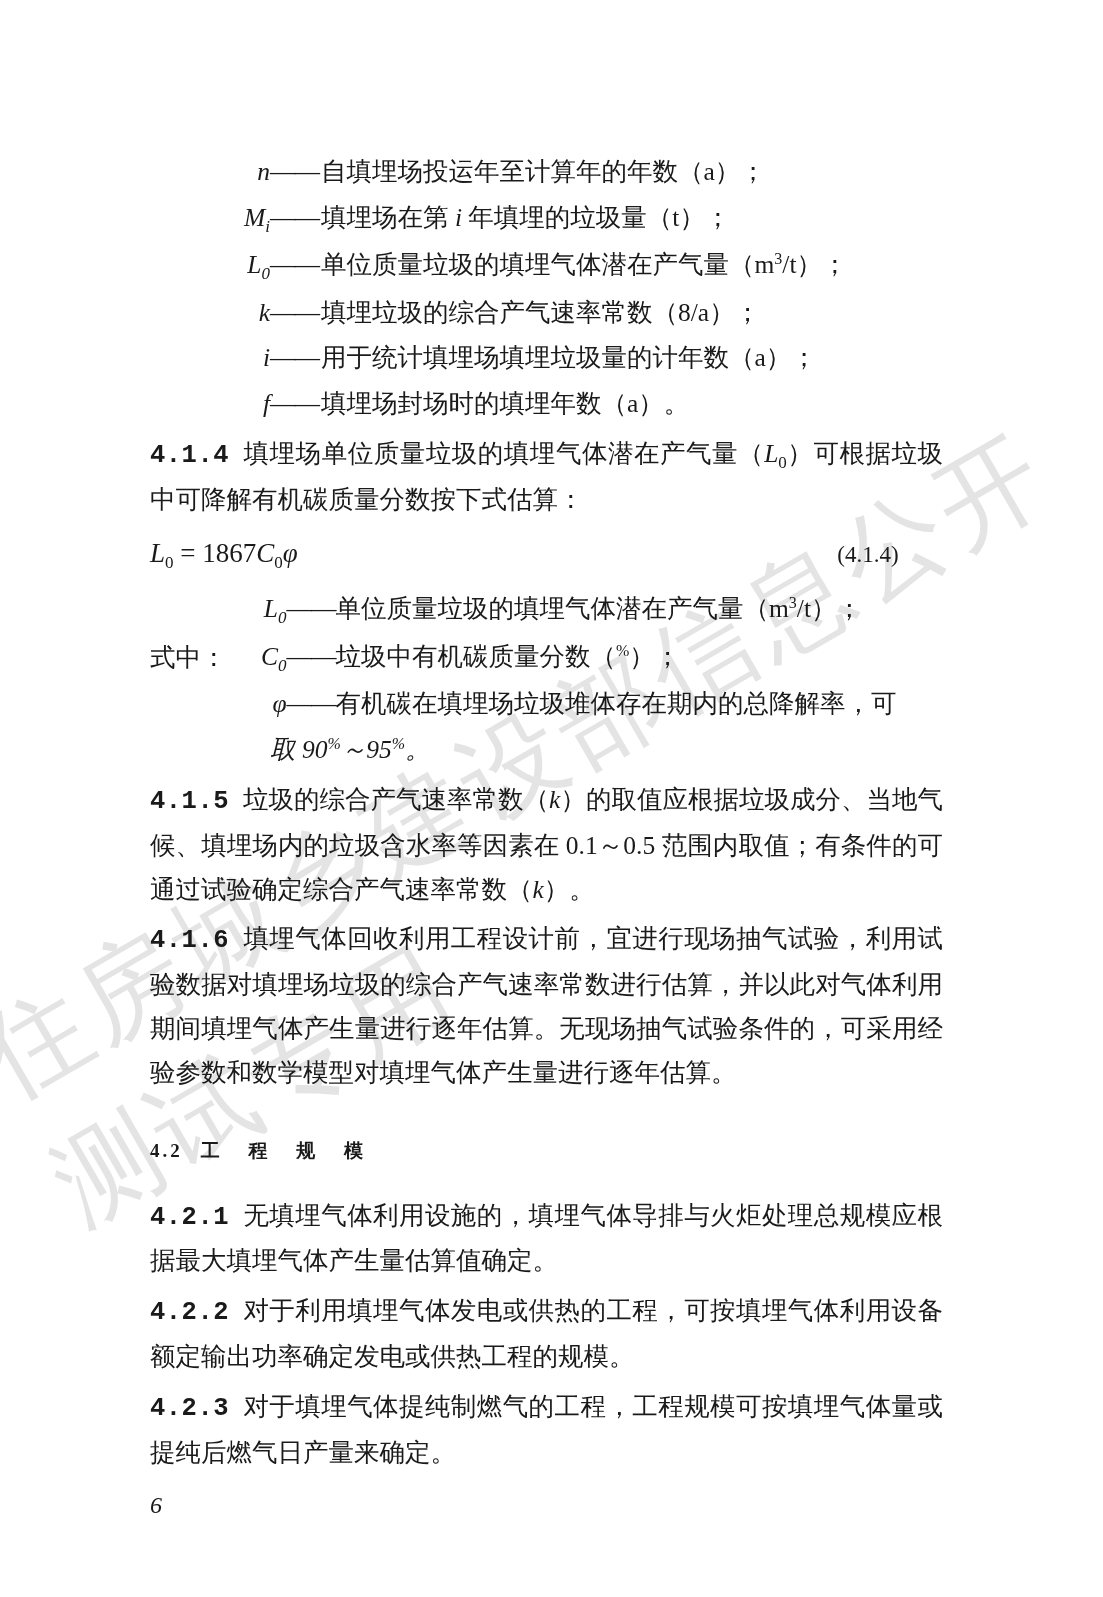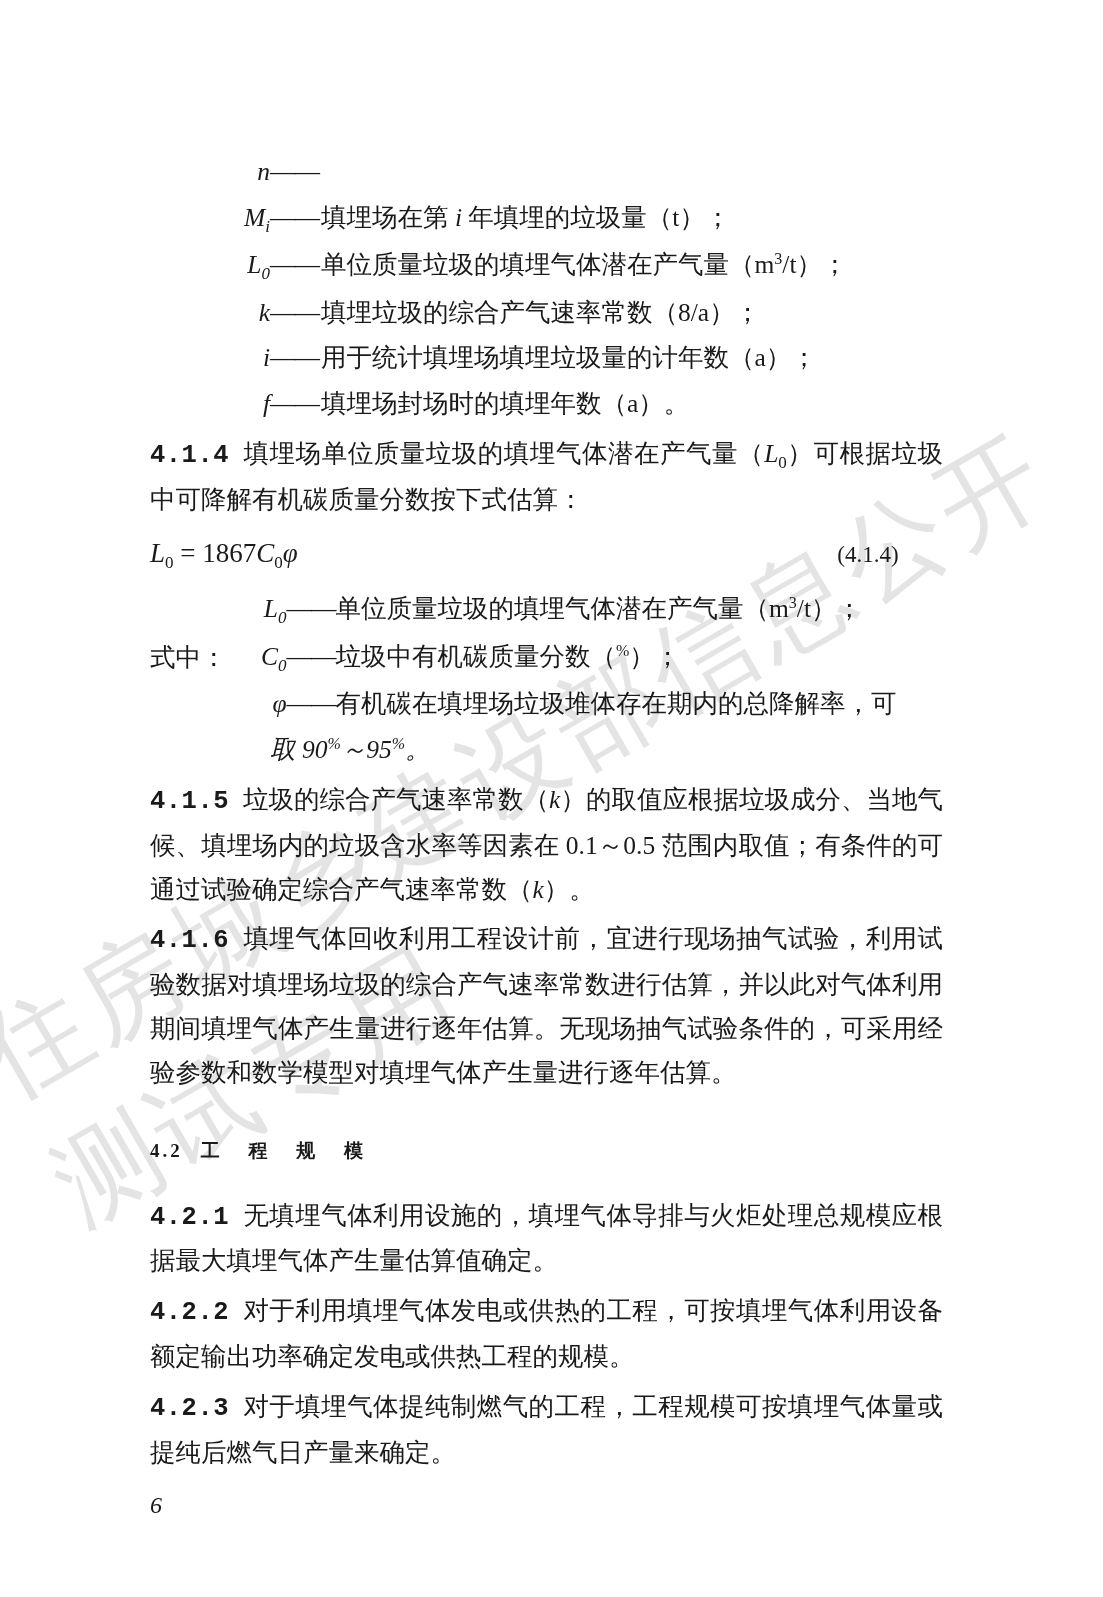--- a/index.html
+++ b/index.html
@@ -172,20 +172,21 @@
     <span class="wm-line2">测试专用</span>
   </div>
 
   <div class="content">
 
     <div class="deflist">
 
       <div class="defrow">
         <span class="defsym">n</span>
         <span class="defdash">——</span>
+        <span class="deftext">自填埋场投运年至计算年的年数（a）；</span>
       </div>
 
       <div class="defrow">
         <span class="defsym">M<span class="sub">i</span></span>
         <span class="defdash">——</span>
         <span class="deftext">填埋场在第 <span class="it">i</span> 年填埋的垃圾量（t）；</span>
       </div>
 
       <div class="defrow">
         <span class="defsym">L<span class="sub">0</span></span>

